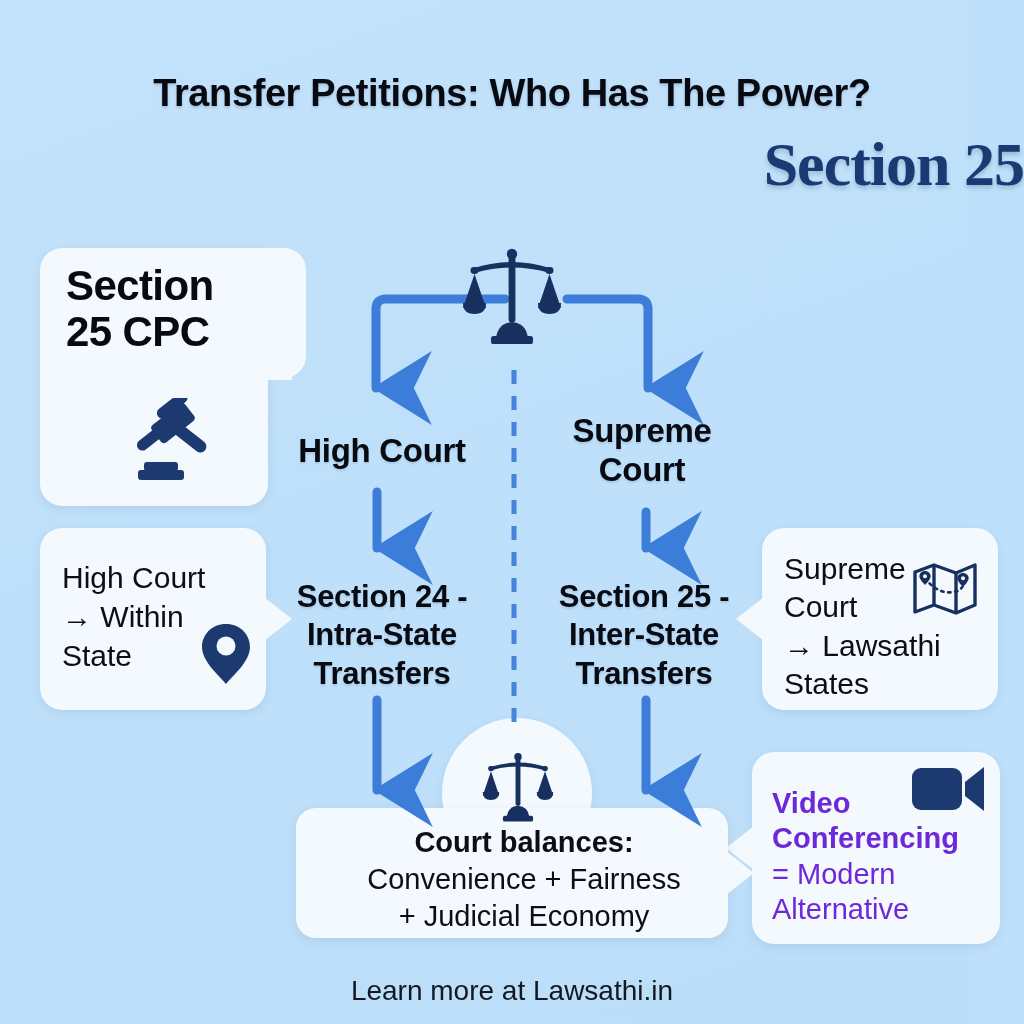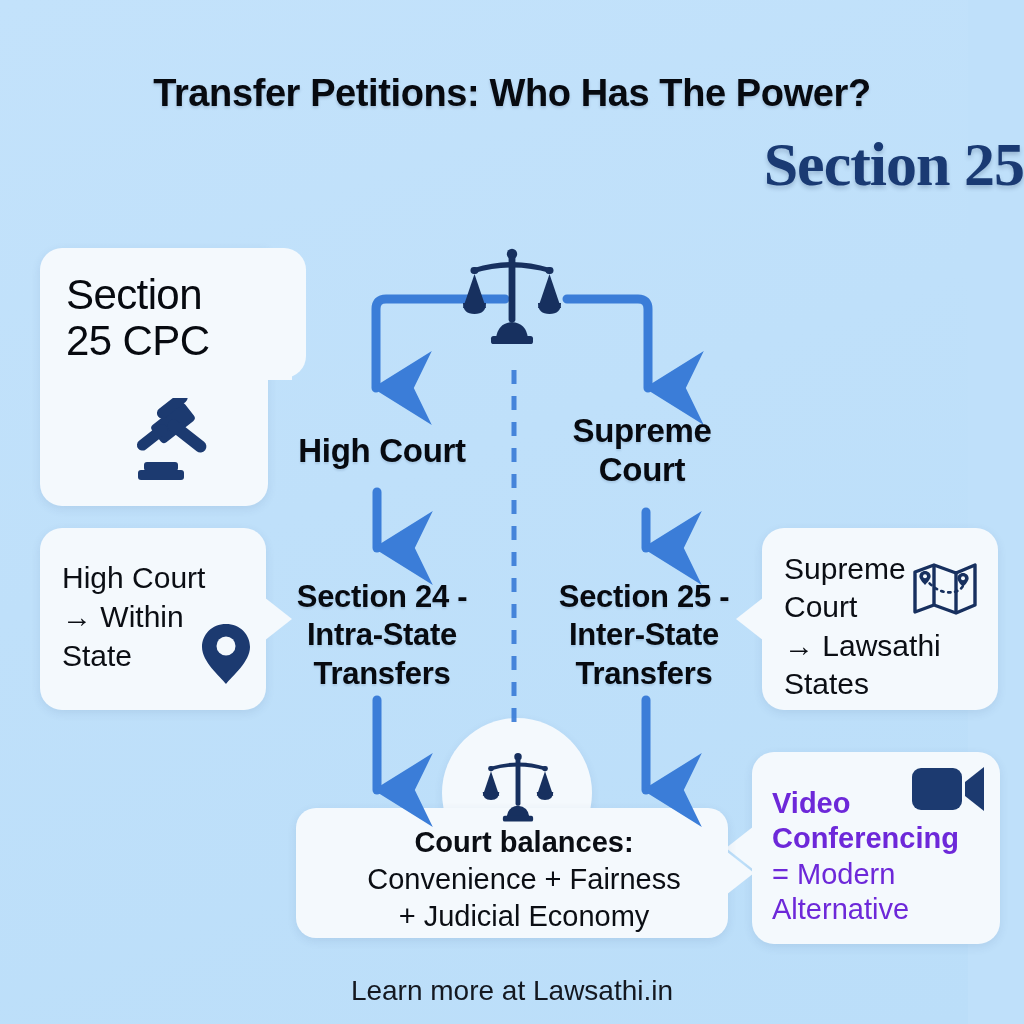--- a/index.html
+++ b/index.html
@@ -66,22 +66,22 @@
   #card-sec25 .notch{
     position:absolute;right:-38px;top:0px;width:38px;height:130px;
     background:#f4f9fd;border-radius:0 22px 22px 0;
   }
   #card-sec25 .notch:after{
     content:"";position:absolute;left:0;bottom:-2px;width:24px;height:24px;
     background:#f4f9fd;border-bottom-left-radius:0;
   }
   #card-sec25 .label{
     position:relative;z-index:4;
-    padding:24px 0 0 26px;
-    font-size:42px;font-weight:normal;line-height:1.10;color:#070a10;
+    padding:15px 0 0 26px;
+    font-size:42px;font-weight:bold;line-height:1.10;color:#070a10;
     letter-spacing:-0.6px;
   }
   #gavel{position:absolute;left:80px;top:150px;z-index:4;}
 
   
   #card-hc-state{
     left:40px;top:528px;width:226px;height:182px;
   }
   #card-hc-state .label{
     padding:30px 12px 0 22px;

